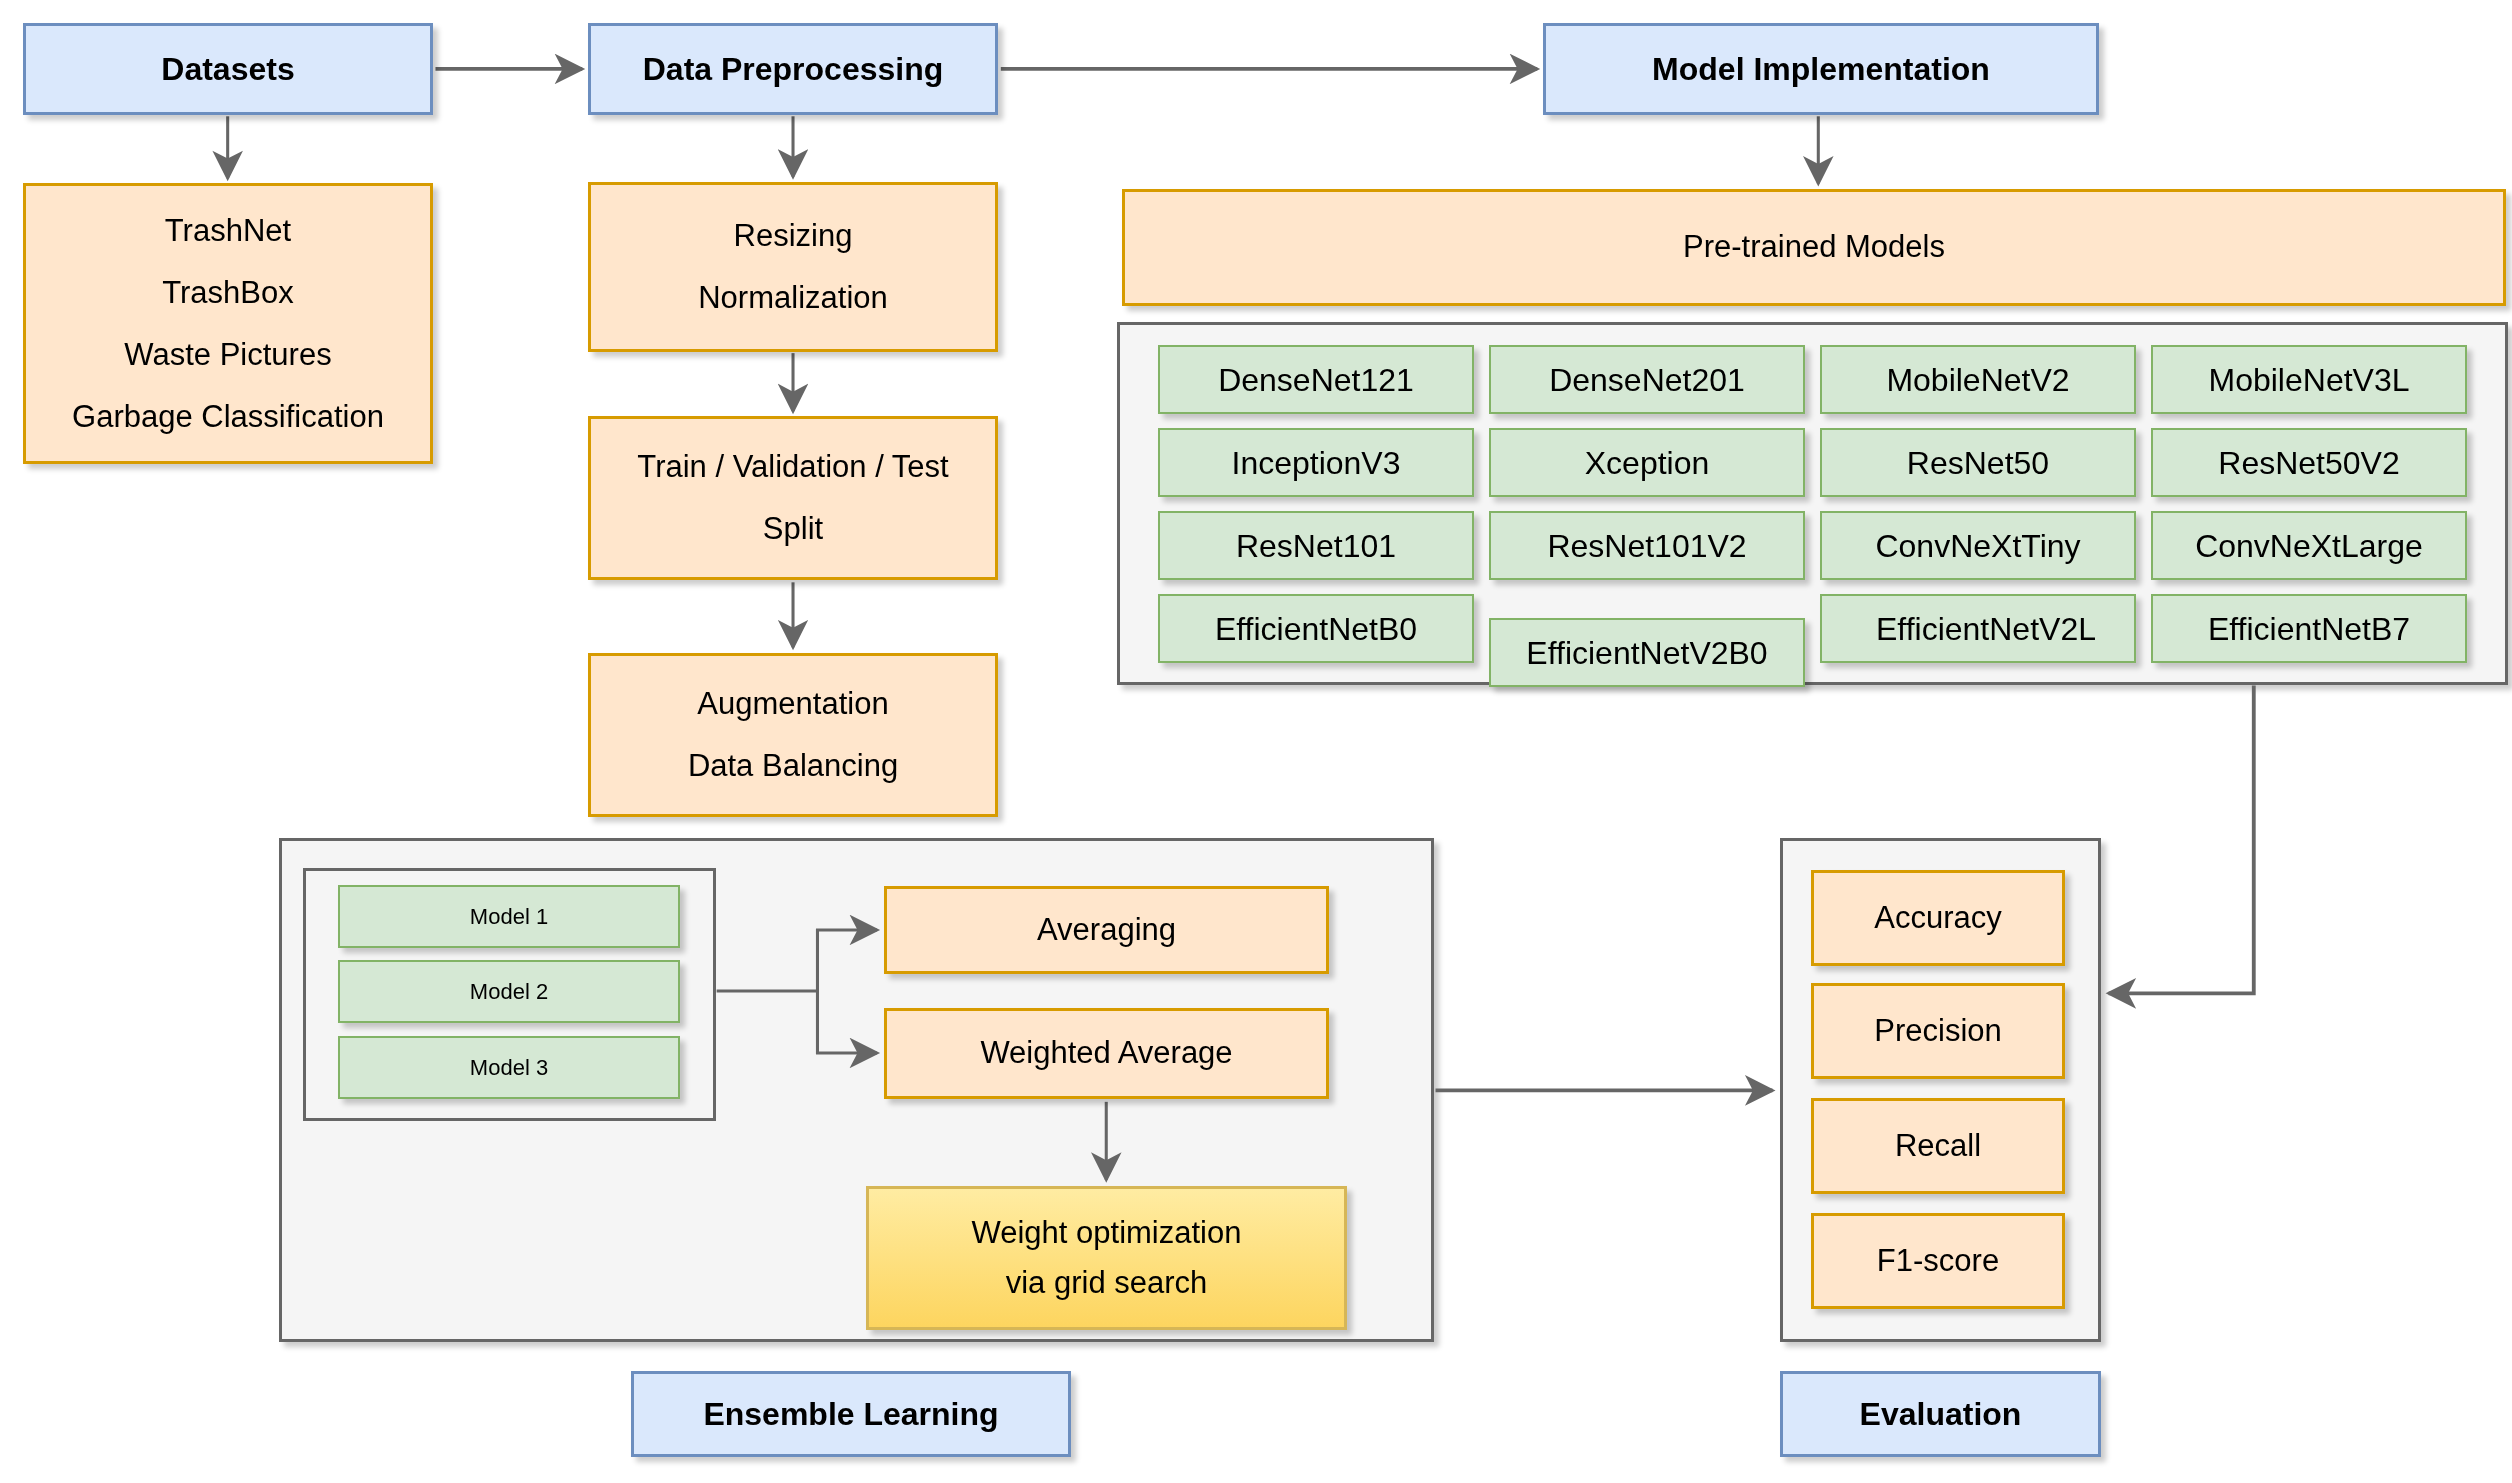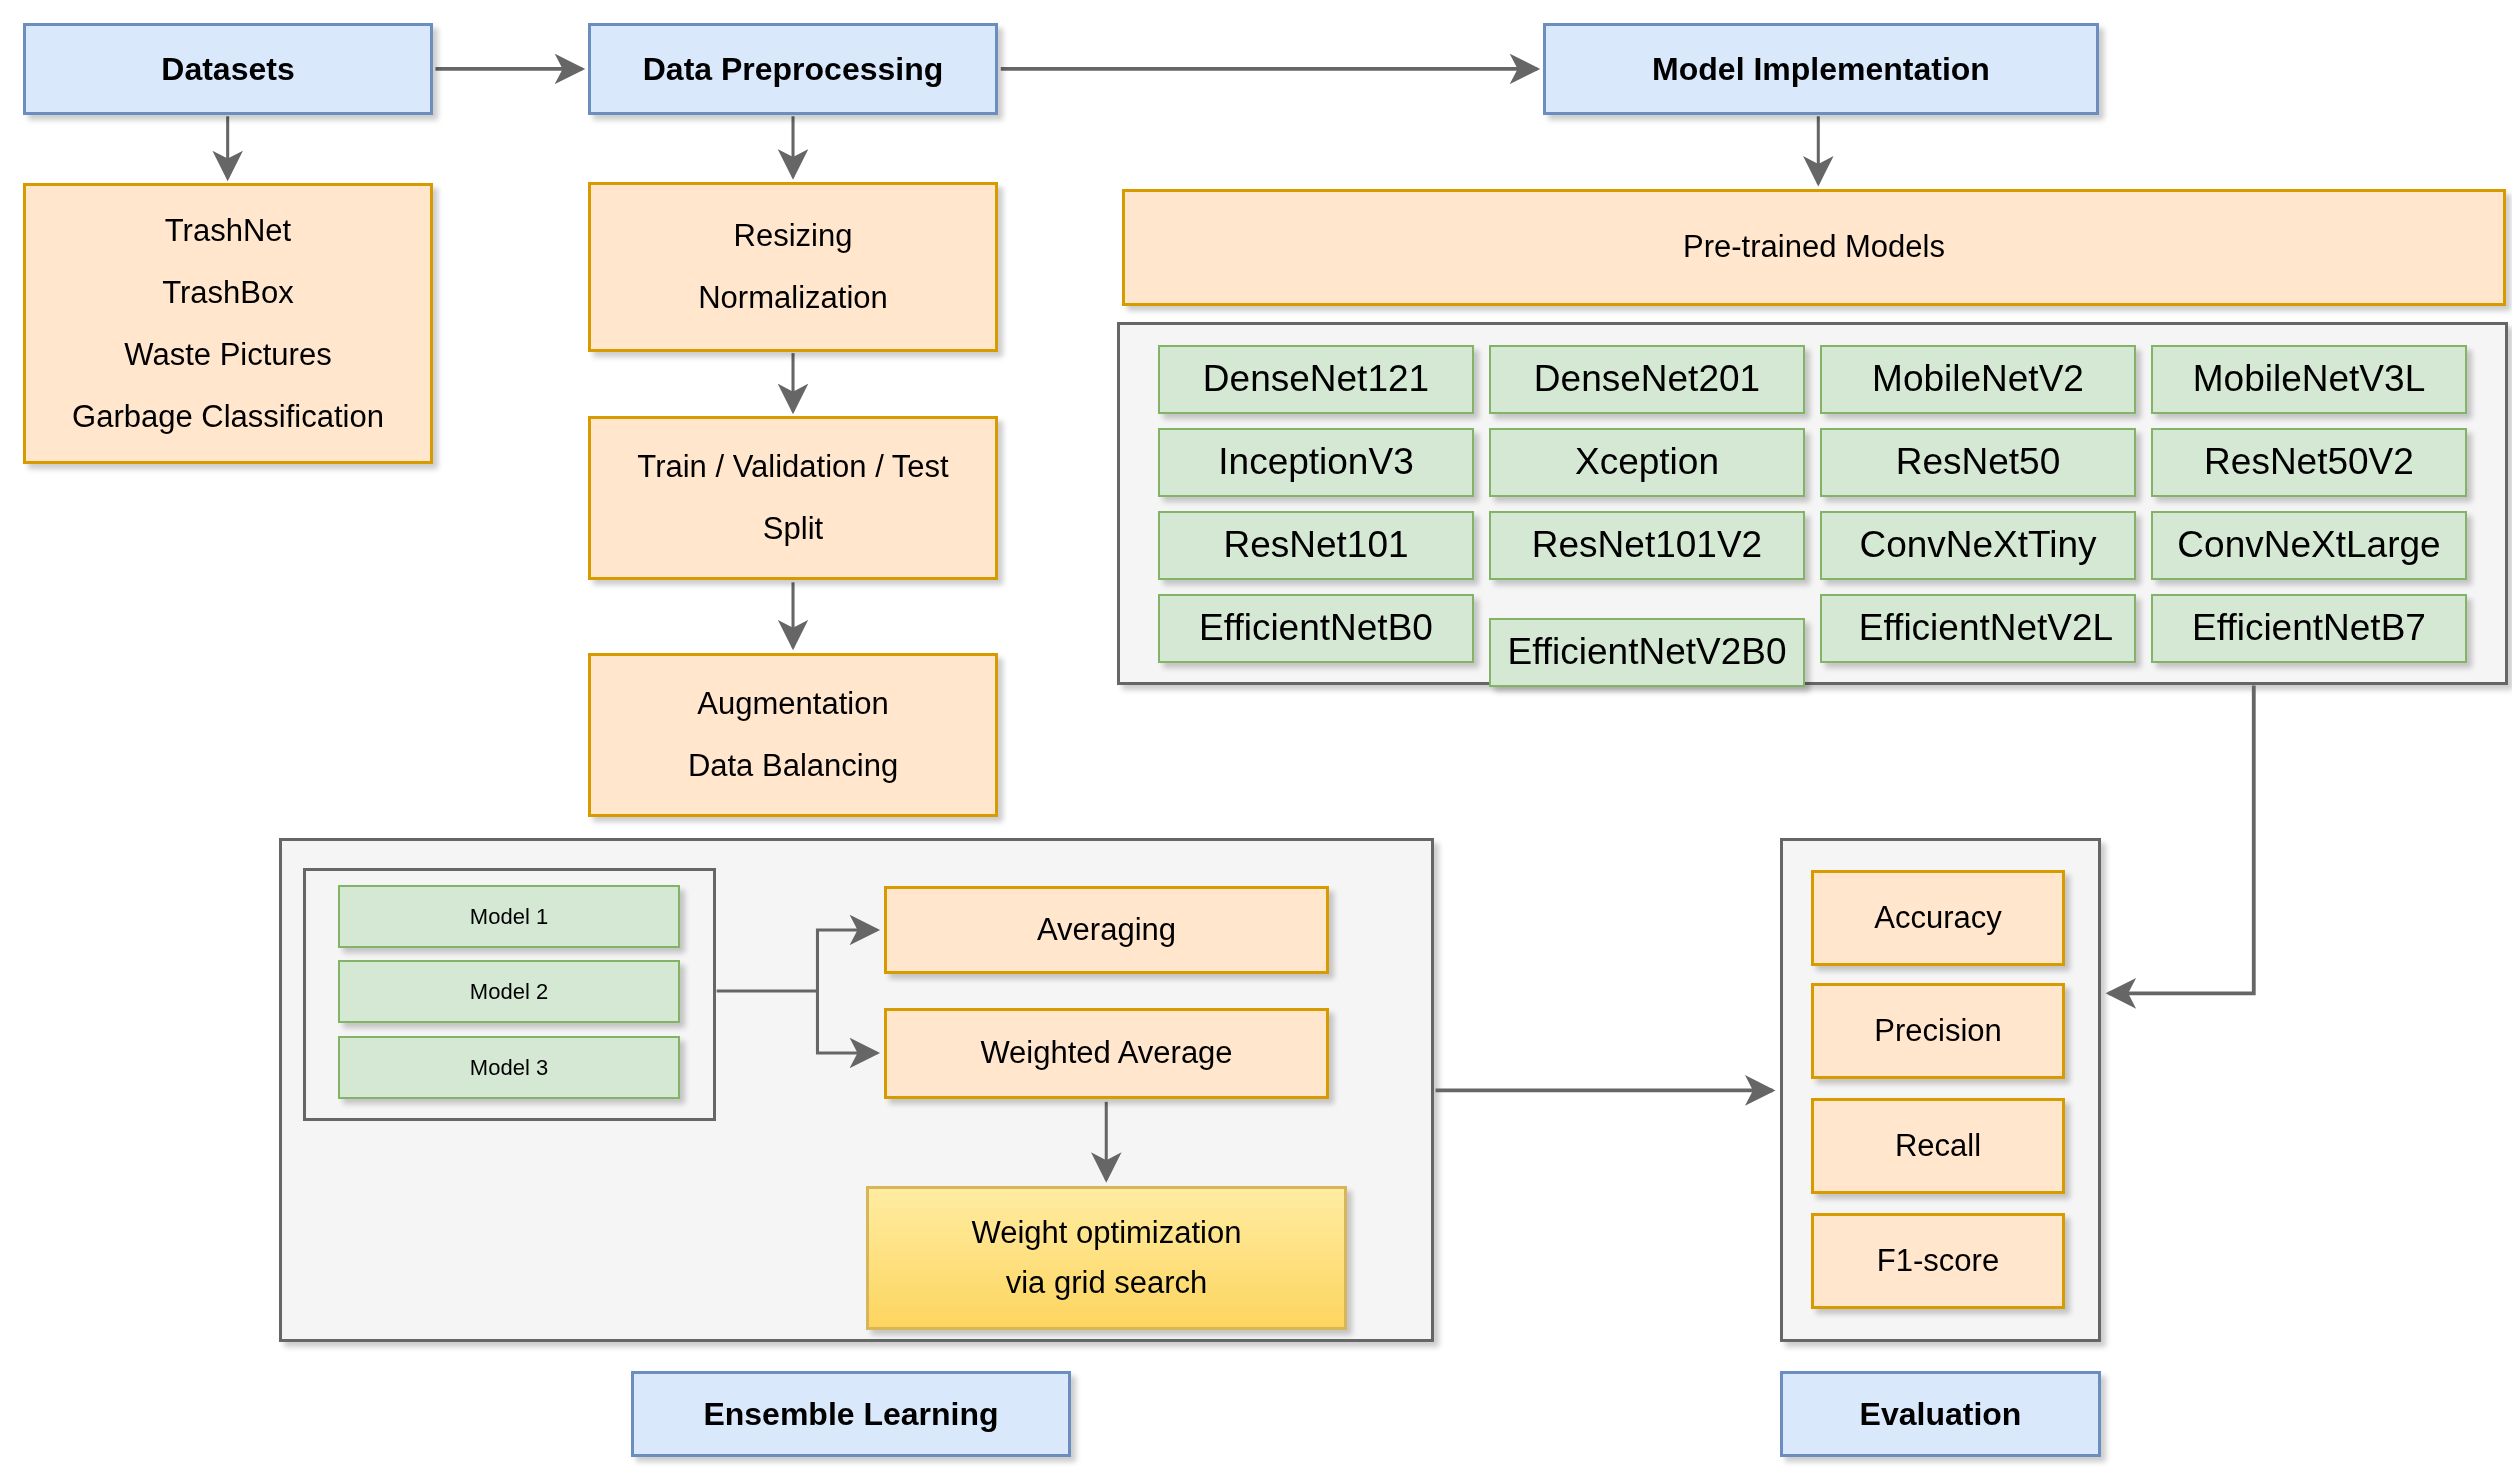--- a/index.html
+++ b/index.html
@@ -15,21 +15,21 @@
   .blue{
     background:var(--blue_fill,#dae8fc);border:3.8px solid var(--blue_border,#6c8ebf);
     font-weight:bold;font-size:32px;
   }
   .orange{
     background:var(--orange_fill,#ffe6cc);border:3.8px solid var(--orange_border,#d79b00);
     font-size:31px;
   }
   .green{
     background:var(--green_fill,#d5e8d4);border:2.3px solid var(--green_border,#82b366);
-    font-size:37px;
+    font-size:32px;
   }
   .container{
     background:var(--container_fill,#f5f5f5);border:3.8px solid var(--container_border,#666666);
   }
   .inner-frame{
     background:var(--container_fill,#f5f5f5);border:3.8px solid var(--container_border,#666666);
   }
   .yellow{
     background:linear-gradient(to bottom,var(--yellow_top,#ffeca2),var(--yellow_bottom,#fdd55f));
     border:3.8px solid var(--yellow_border,#d6b656);font-size:31px;

